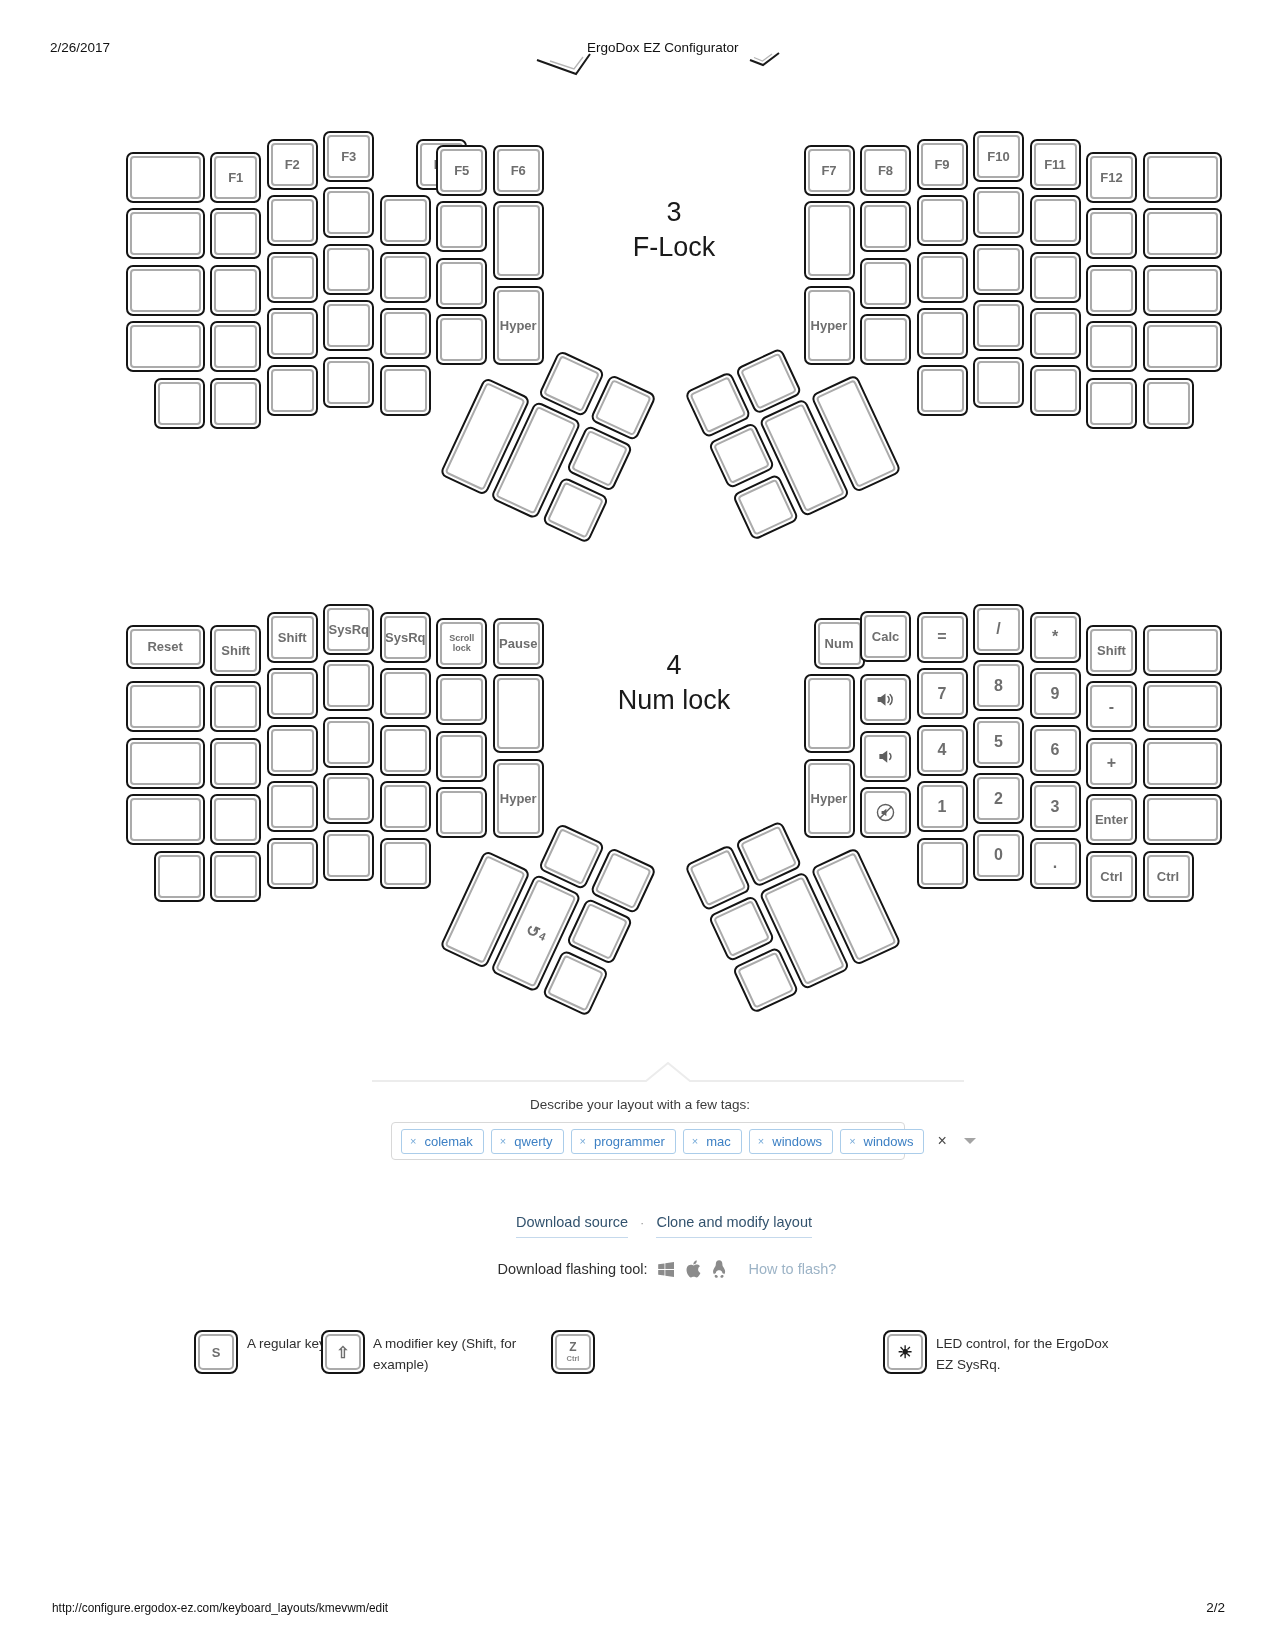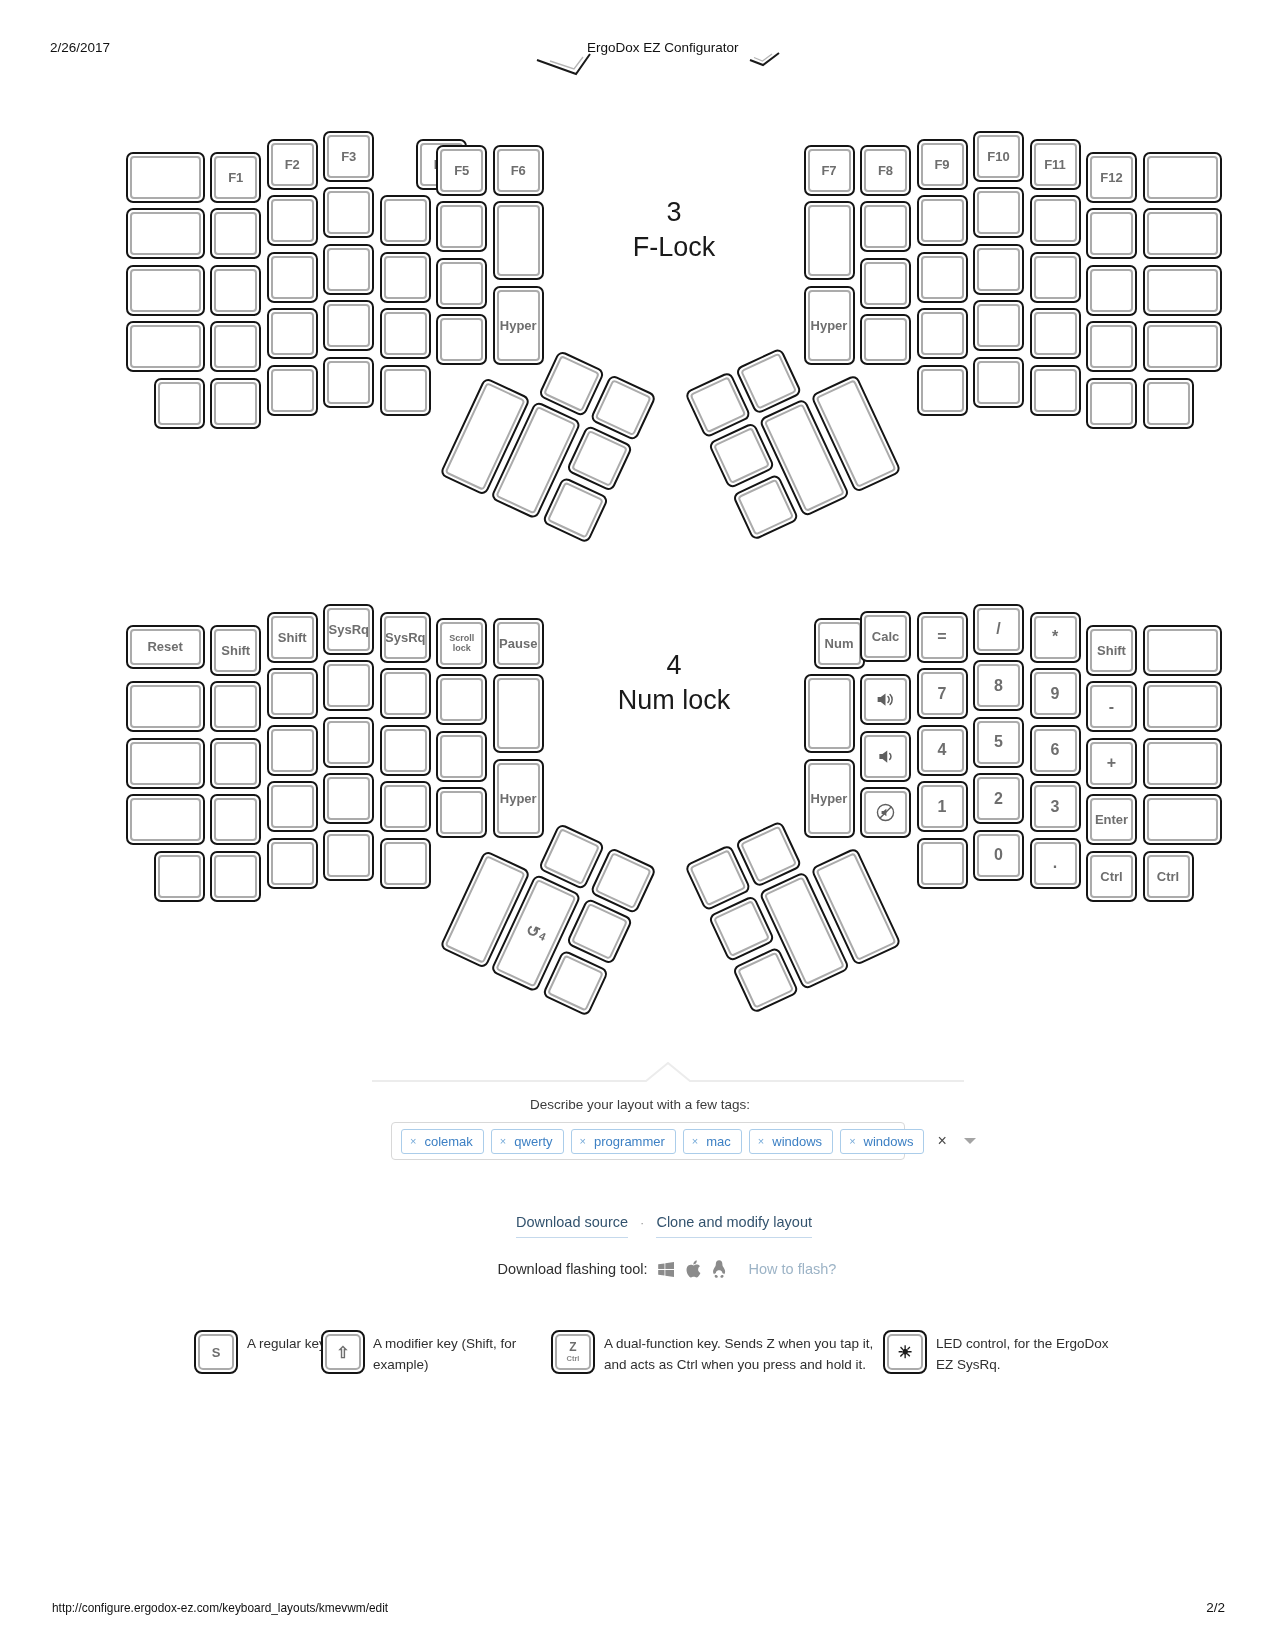--- a/index.html
+++ b/index.html
@@ -637,21 +637,20 @@
       </div>
   </div>
   <div class="ldesc" style="left:373px;width:170px">A modifier key (Shift, for example)</div>
 
   <div class="lkey" style="left:551px">
     <div class="lkin">
       <span class="dz">Z</span>
       <span class="dctrl">Ctrl</span>
     </div>
   </div>
-  <div class="ldesc" style="left:604px;width:270px">A dual-function key. Sends Z when you tap it, and acts as Ctrl when you press and hold it.</div>
 
   <div class="lkey" style="left:883px">
     <div class="lkin">
         <span class="led-glyph">☀</span>
       </div>
   </div>
   <div class="ldesc" style="left:936px;width:185px">LED control, for the ErgoDox EZ SysRq.</div>
 
   <div class="ftr url">http://configure.ergodox-ez.com/keyboard_layouts/kmevwm/edit</div>
   <div class="ftr pnum">2/2</div>

